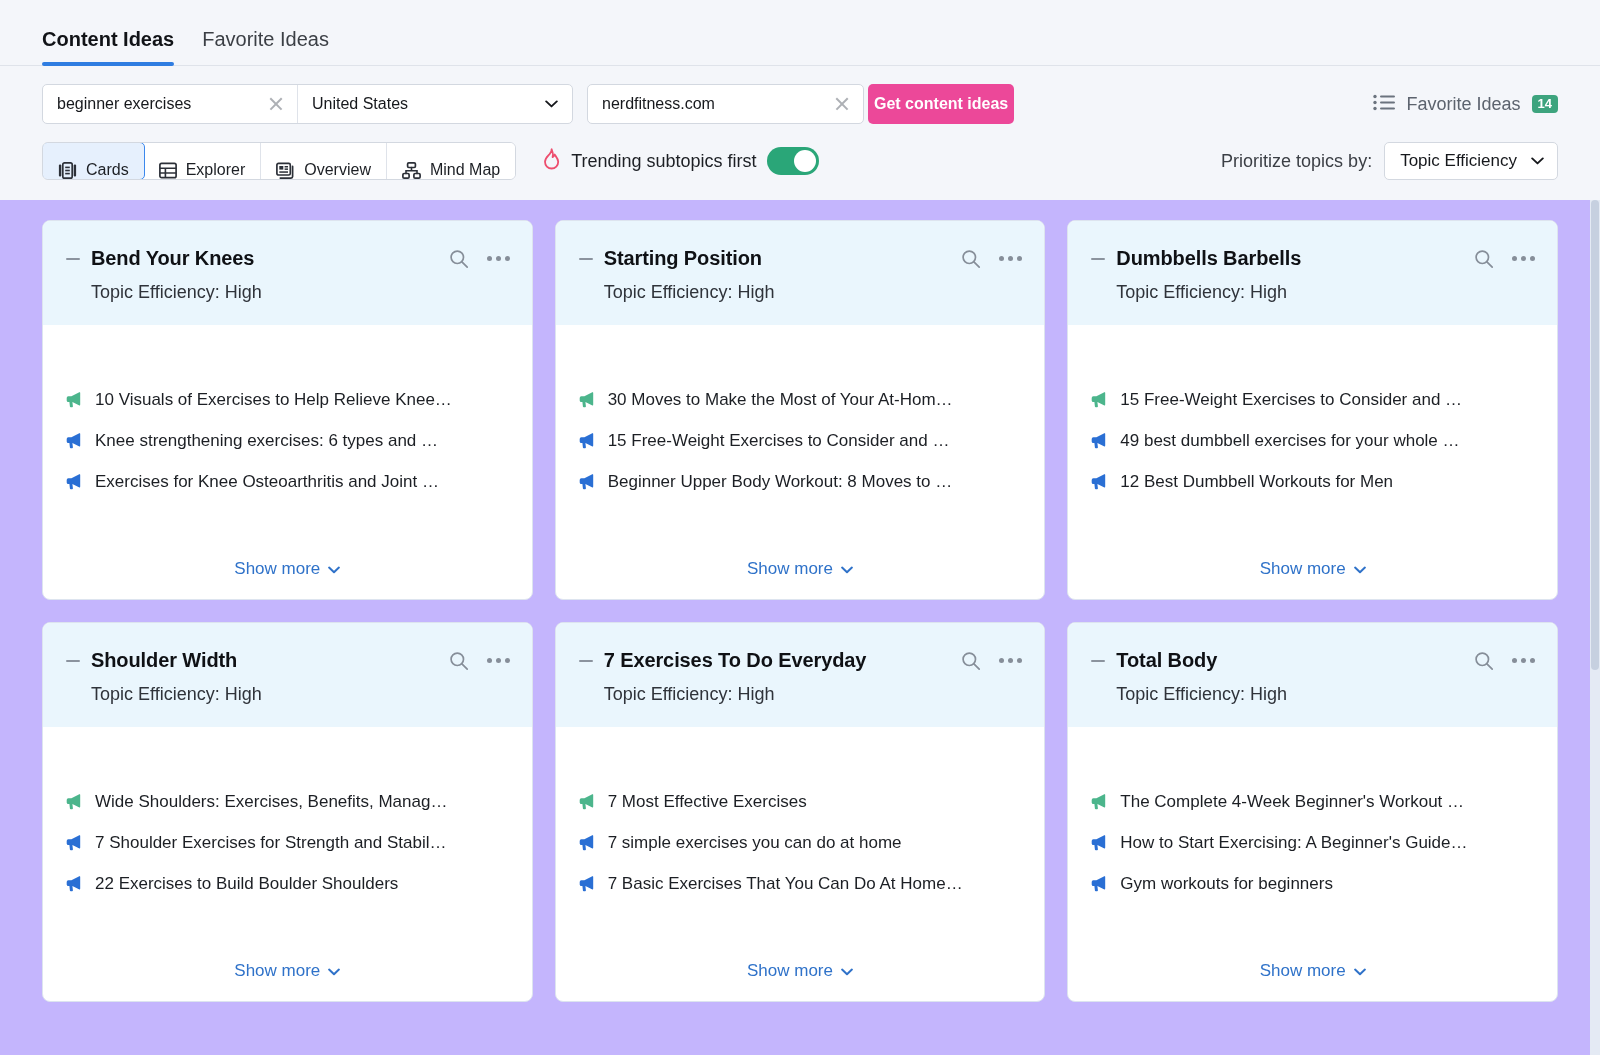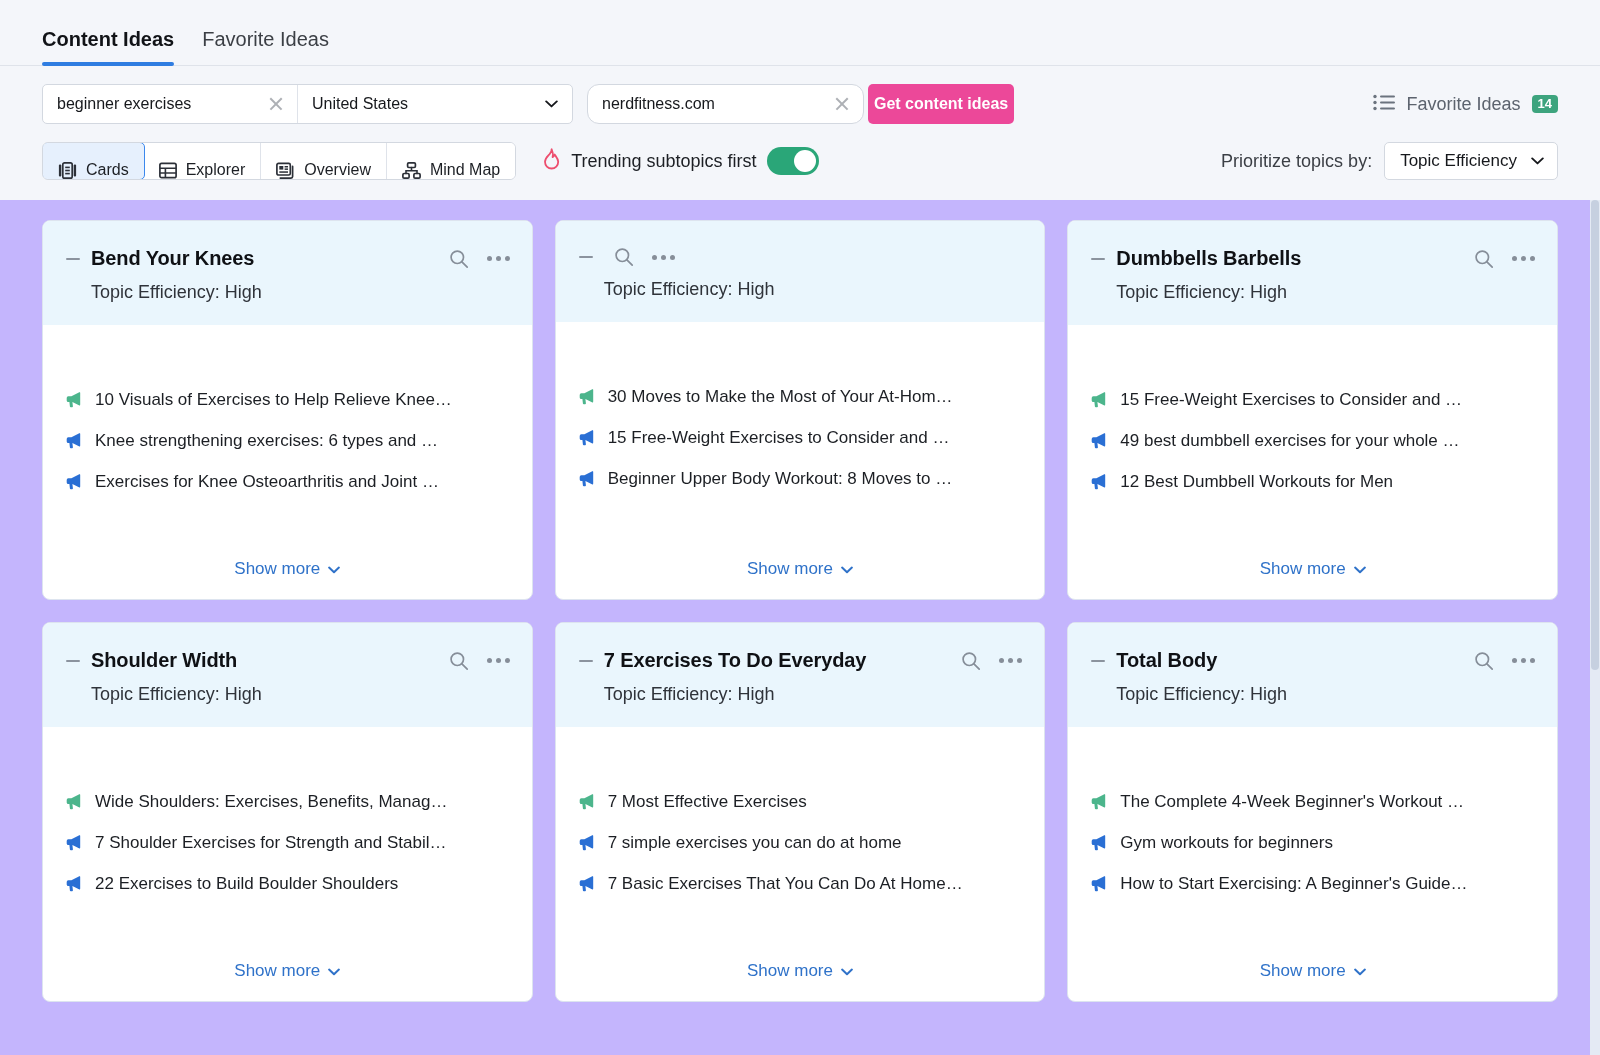--- a/index.html
+++ b/index.html
@@ -117,21 +117,21 @@
     flex: 0 0 auto;
   }
   .chev svg { display: block; }
 
   .domain-field {
     margin-left: 14px;
     width: 277px;
     height: 40px;
     background: #fff;
     border: 1px solid #d3d8e0;
-    border-radius: 12px;
+    border-radius: 5px;
     display: flex;
     align-items: center;
     padding: 0 12px 0 14px;
   }
   .domain-field .val {
     flex: 1;
     font-size: 16px;
     color: #16181c;
   }
 
@@ -586,20 +586,21 @@
             <span>Show more</span>
             <span><svg width="12" height="8" viewBox="0 0 12 8">
                 <path d="M1.1 1.6 L6 6.2 L10.9 1.6" fill="none" stroke="#2f72c9" stroke-width="2" stroke-linecap="round" stroke-linejoin="round"></path>
               </svg></span>
           </span></div>
       </div>
       <div class="card">
         <div class="card-head">
           <div class="card-head-top">
             <span class="collapse-icon"></span>
+            <span class="card-title">Starting Position</span>
             <span class="head-actions">
               <span class="icon-btn">
                 <svg width="20" height="20" viewBox="0 0 20 20">
                   <circle cx="8.3" cy="8.3" r="6.2" fill="none" stroke="#868e99" stroke-width="1.7"></circle>
                   <line x1="12.9" y1="12.9" x2="18.2" y2="18.2" stroke="#868e99" stroke-width="1.7" stroke-linecap="round"></line>
                 </svg>
               </span>
               <span class="dots">
                 <i></i>
                 <i></i>
@@ -833,29 +834,29 @@
               </svg>
             </span>
             <span class="idea-text">The Complete 4-Week Beginner's Workout …</span>
           </div>
           <div class="idea-row">
             <span class="mega">
               <svg width="19" height="19" viewBox="0 0 19 19">
                 <path d="M14.8 2.1 L6.4 6.3 H3.3 a1.6 1.6 0 0 0 -1.6 1.6 v2.6 a1.6 1.6 0 0 0 1.6 1.6 h1.1 l0.5 4.4 a0.9 0.9 0 0 0 0.9 0.8 h1.2 a0.9 0.9 0 0 0 0.9 -1 l-0.5 -4.2 l6.5 3.2 a0.9 0.9 0 0 0 1.3 -0.8 V2.9 a0.9 0.9 0 0 0 -1.3 -0.8 z" fill="#2a6fd4"></path>
               </svg>
             </span>
+            <span class="idea-text">How to Start Exercising: A Beginner's Guide…</span>
+          </div>
+          <div class="idea-row">
+            <span class="mega">
+              <svg width="19" height="19" viewBox="0 0 19 19">
+                <path d="M14.8 2.1 L6.4 6.3 H3.3 a1.6 1.6 0 0 0 -1.6 1.6 v2.6 a1.6 1.6 0 0 0 1.6 1.6 h1.1 l0.5 4.4 a0.9 0.9 0 0 0 0.9 0.8 h1.2 a0.9 0.9 0 0 0 0.9 -1 l-0.5 -4.2 l6.5 3.2 a0.9 0.9 0 0 0 1.3 -0.8 V2.9 a0.9 0.9 0 0 0 -1.3 -0.8 z" fill="#2a6fd4"></path>
+              </svg>
+            </span>
             <span class="idea-text">Gym workouts for beginners</span>
-          </div>
-          <div class="idea-row">
-            <span class="mega">
-              <svg width="19" height="19" viewBox="0 0 19 19">
-                <path d="M14.8 2.1 L6.4 6.3 H3.3 a1.6 1.6 0 0 0 -1.6 1.6 v2.6 a1.6 1.6 0 0 0 1.6 1.6 h1.1 l0.5 4.4 a0.9 0.9 0 0 0 0.9 0.8 h1.2 a0.9 0.9 0 0 0 0.9 -1 l-0.5 -4.2 l6.5 3.2 a0.9 0.9 0 0 0 1.3 -0.8 V2.9 a0.9 0.9 0 0 0 -1.3 -0.8 z" fill="#2a6fd4"></path>
-              </svg>
-            </span>
-            <span class="idea-text">How to Start Exercising: A Beginner's Guide…</span>
           </div>
         </div>
         <div class="card-foot"><span class="show-more">
             <span>Show more</span>
             <span><svg width="12" height="8" viewBox="0 0 12 8">
                 <path d="M1.1 1.6 L6 6.2 L10.9 1.6" fill="none" stroke="#2f72c9" stroke-width="2" stroke-linecap="round" stroke-linejoin="round"></path>
               </svg></span>
           </span></div>
       </div>
     </div>

